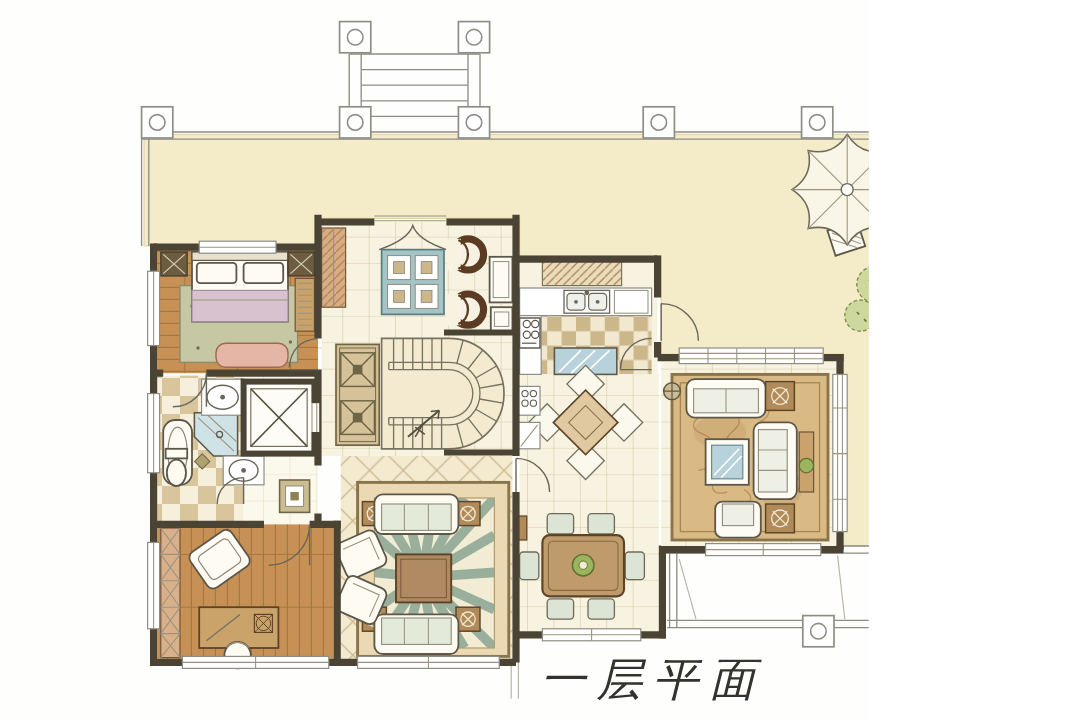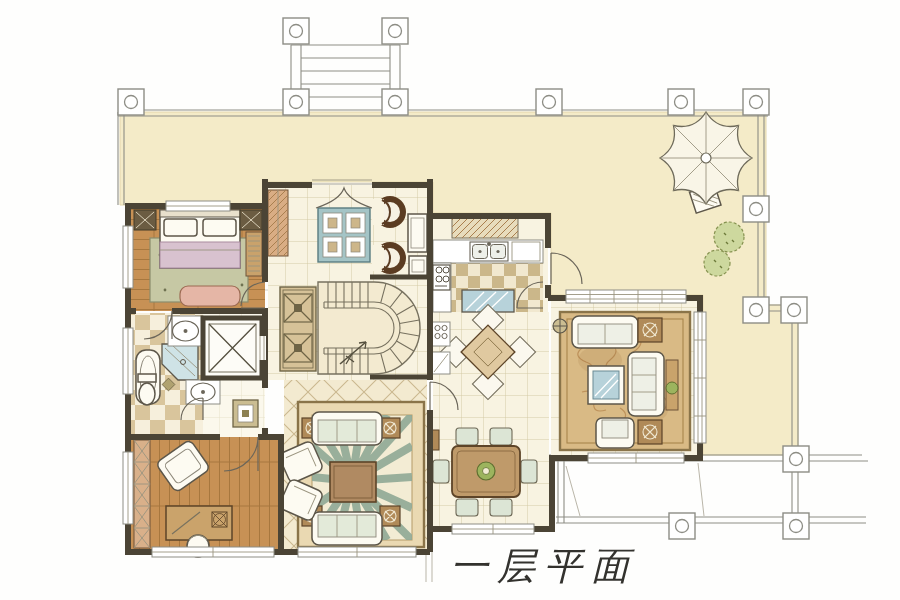--- a/index.html
+++ b/index.html
@@ -1,16 +1,16 @@
 <!DOCTYPE html>
 <html style="--paper: #fefefd; --terrace: #f4ebc8; --terrace_line: #8d8d85; --wall: #4b4435; --wood: #c79155; --wood_line: #9f7038; --tile: #f8f3e1; --tile_line: #d5caa6; --checker: #d9c59c; --checker_bg: #f6efdc; --lattice_line: #cbb88f; --rug_field: #d9ba85; --rug_border: #8a7449; --sage: #8fa895; --teal: #a4c4c6; --blue_glass: #b7d2da; --pink: #e5b6a6; --lavender: #d8c2cf; --plant: #9cb45e; --shrub: #cdd89e; --furn_brown: #b08a58; --dark_wood: #5d4428; --ink: #33322e;"><head>
 <meta charset="utf-8">
 <style>
   html,body{margin:0;padding:0;background:#fff;}
-  .canvas{position:relative;width:900px;height:600px;background:var(--paper,#fff);overflow:hidden;
+  .canvas{position:relative;width:724px;height:600px;background:var(--paper,#fff);overflow:hidden;
           font-family:"Liberation Sans",sans-serif;text-decoration:underline;}
   svg{position:absolute;left:0;top:0;}
   
   .t1{stroke:var(--terrace_line);stroke-width:1.1;fill:none}
   .t2{stroke:#b9b5a8;stroke-width:1;fill:none}
   .w{stroke:var(--wall);stroke-width:6;fill:none}
   .w5{stroke:var(--wall);stroke-width:5;fill:none}
   .thin{stroke:#77715f;stroke-width:1.1;fill:none}
   .thin2{stroke:#9a947f;stroke-width:.9;fill:none}
   .furn{fill:#fdfbf2;stroke:#5d574a;stroke-width:1.5}

